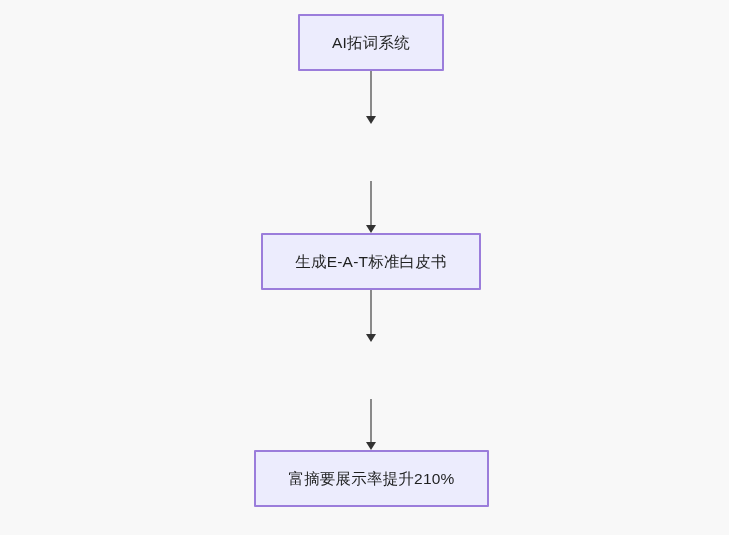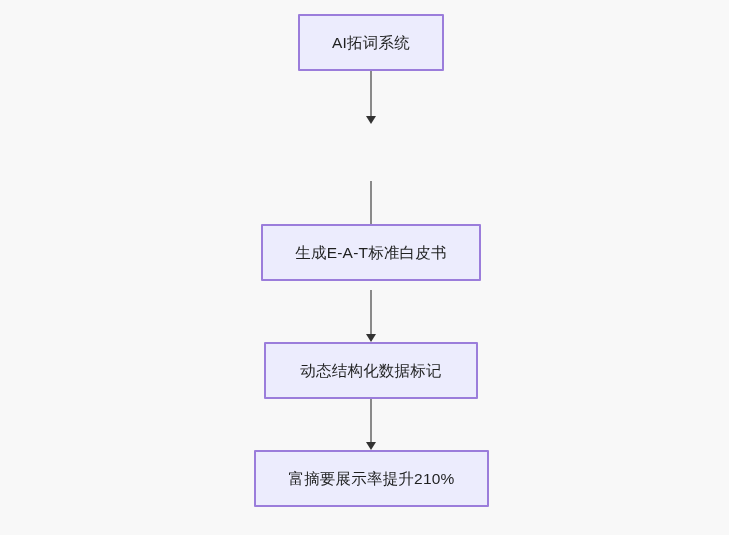--- a/index.html
+++ b/index.html
@@ -80,25 +80,22 @@
   <div class="connector" style="left:366px; top:399px; height:51px;">
     <div class="connector-line"></div>
     <div class="connector-head"></div>
   </div>
 
   <div class="node" style="left:298px; top:14px; width:146px; height:57px;">
     <span class="node-label">AI拓词系统</span>
   </div>
 
 
-  <div class="node" style="left:261px; top:224px; width:220px; height:57px;">
+  <div class="node" style="left:261px; top:233px; width:220px; height:57px;">
     <span class="node-label">生成E-A-T标准白皮书</span>
   </div>
 
-  <div class="node" style="left:264px; top:342px; width:214px; height:57px;">
-    <span class="node-label">动态结构化数据标记</span>
-  </div>
 
   <div class="node" style="left:254px; top:450px; width:235px; height:57px;">
     <span class="node-label">富摘要展示率提升210%</span>
   </div>
 
 </div>
 
 </body></html>

